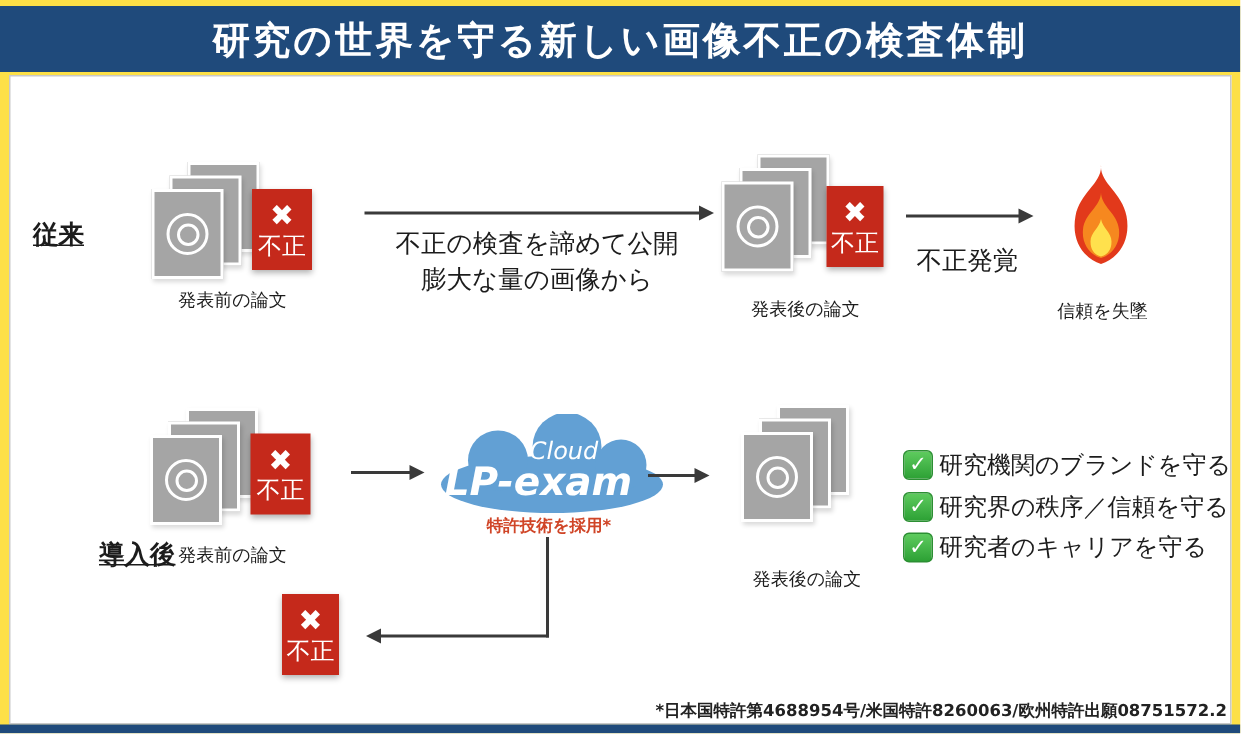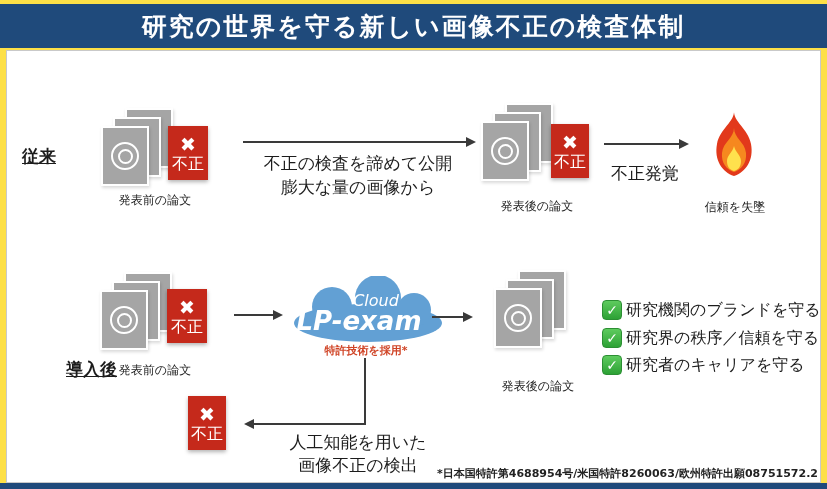--- a/index.html
+++ b/index.html
@@ -178,20 +178,16 @@
   </div>
 
   <div class="vline" style="left:364px;top:358px;height:67px;"></div>
   <div class="arr" style="left:253px;top:423px;width:113px;"></div>
   <div class="head-l" style="position:absolute;left:244px;top:419px;"></div>
 
   <div class="badge" style="left:188px;top:396px;width:38px;">
     <span class="x">✖</span>
     <span class="t">不正</span>
   </div>
-  <div class="note" style="left:280px;top:431px;width:156px;line-height:23px;">
-    <div>人工知能を用いた</div>
-    <div>画像不正の検出</div>
-  </div>
 
   <div class="footnote">*日本国特許第4688954号/米国特許8260063/欧州特許出願08751572.2</div>
 
 </div>
 
 </body></html>

